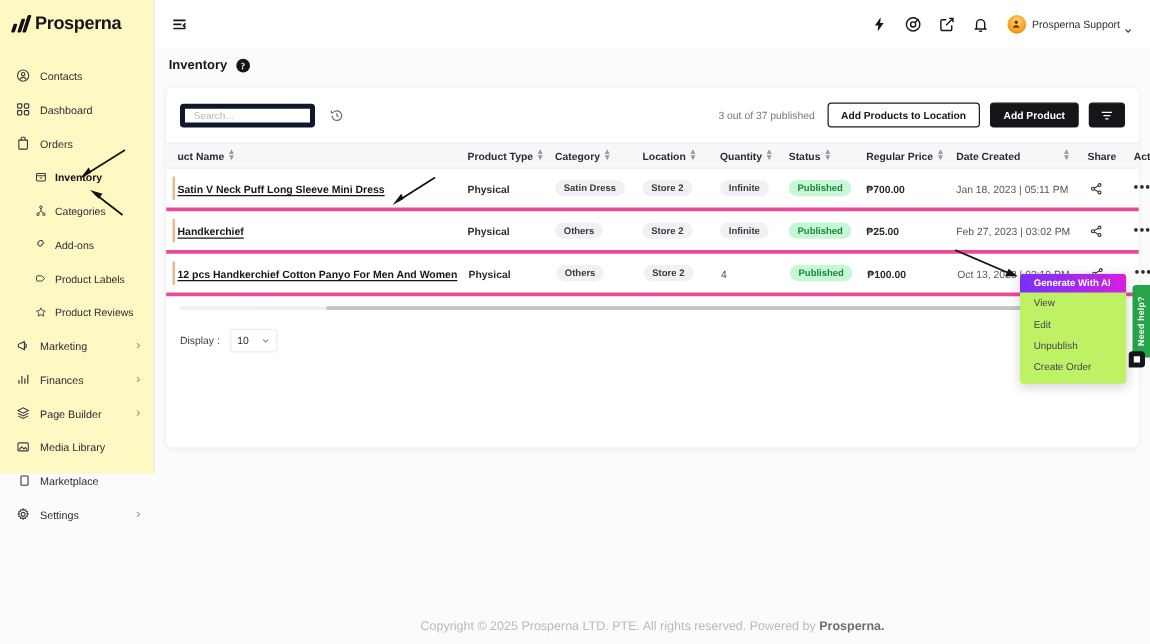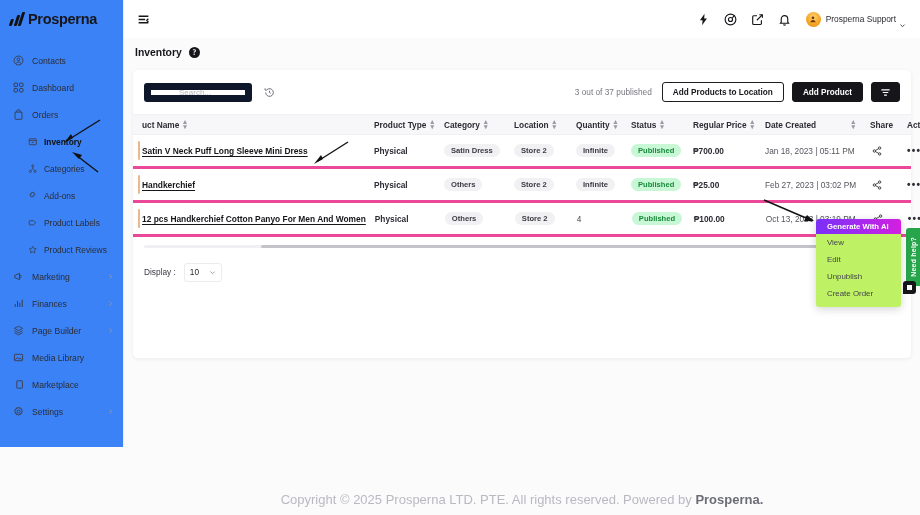--- a/index.html
+++ b/index.html
@@ -6,22 +6,22 @@
   html, body {
     width: 920px; height: 515px;
     font-family: "Liberation Sans", sans-serif;
     background: #ffffff;
     overflow: hidden;
   }
   .app { position: relative; width: 920px; height: 515px; background:#fbfbfc; }
 
   
   .sidebar {
-    position: absolute; left:0; top:0; width:124px; height:447px;
-    background:#3b82f6; border-right:1px solid #ececf0;
+    position: absolute; left:0; top:0; width:124px; height:379px;
+    background:#fef9c3; border-right:1px solid #ececf0;
     padding-top:0;
   }
   .logo-row { display:flex; align-items:center; gap:5px; height:38px; padding-left:11px; }
   .logo-mark { display:flex; align-items:flex-end; gap:1.5px; transform: skewX(-18deg); }
   .logo-mark i { display:block; width:3px; background:#111; border-radius:1px; }
   .logo-mark i:nth-child(1){ height:7px; }
   .logo-mark i:nth-child(2){ height:11px; }
   .logo-mark i:nth-child(3){ height:14px; }
   .logo-text { font-size:14.5px; font-weight:700; letter-spacing:-0.3px; color:#16161a; }
 
@@ -74,22 +74,22 @@
   }
 
   
   .card {
     position:absolute; left:133px; top:70px; width:778px; height:288px;
     background:#ffffff; border-radius:5px; box-shadow:0 1px 4px rgba(22,22,26,.07);
     overflow:visible;
   }
   .card-toolbar { height:44px; display:flex; align-items:center; padding:0 11px; }
   .search-wrap {
-    width:108px; height:19px; border:7px solid #0f172a; border-radius:3px;
-    display:flex; align-items:flex-end; overflow:hidden; background:#fff;padding-left:21px;
+    width:108px; height:19px; border:4px solid #0f172a; border-radius:3px;
+    display:flex; align-items:flex-end; overflow:hidden; background:#fff;
   }
   .search-wrap input {
     flex:1 1 auto; border:0; outline:0; height:100%; padding:0 7px;
     font-size:8px; color:#444; font-family:"Liberation Sans", sans-serif; background:transparent;
   }
   .search-wrap input::placeholder { color:#b6b6bd; }
   .hist-btn { width:15px;height:15px;margin-left:10px;display:flex;align-items:center;justify-content:center;cursor:pointer;color:#6d6d78; }
   .hist-btn svg{width:11px;height:11px;}
   .tool-right { margin-left:auto; display:flex; align-items:center; gap:8px; }
   .pub-count { font-size:8.3px; color:#77777f; margin-right:2px; }
@@ -176,21 +176,21 @@
   .pager { margin-left:auto; display:flex; align-items:center; gap:8px; }
   .pg-arrow { font-size:8.5px; color:#b2b2ba; cursor:pointer; }
   .pg-num {
     width:16px;height:16px;border-radius:50%;background:#16161a;color:#fff;
     font-size:8px;font-weight:700;display:flex;align-items:center;justify-content:center;cursor:pointer;
   }
 
   
   .footer {
     position:absolute; left:124px; right:0; bottom:8px; text-align:center;
-    font-size:13px; color:#b9b9c1;
+    font-size:10px; color:#b9b9c1;
   }
   .footer b { color:#6d6d78; font-weight:700; }
 
   
   .needhelp {
     position:absolute; right:0; top:228px; width:14px; height:58px;
     background:#27a54a; border-radius:3px 0 0 3px;
     display:flex; align-items:center; justify-content:center; cursor:pointer;
   }
   .needhelp span {

